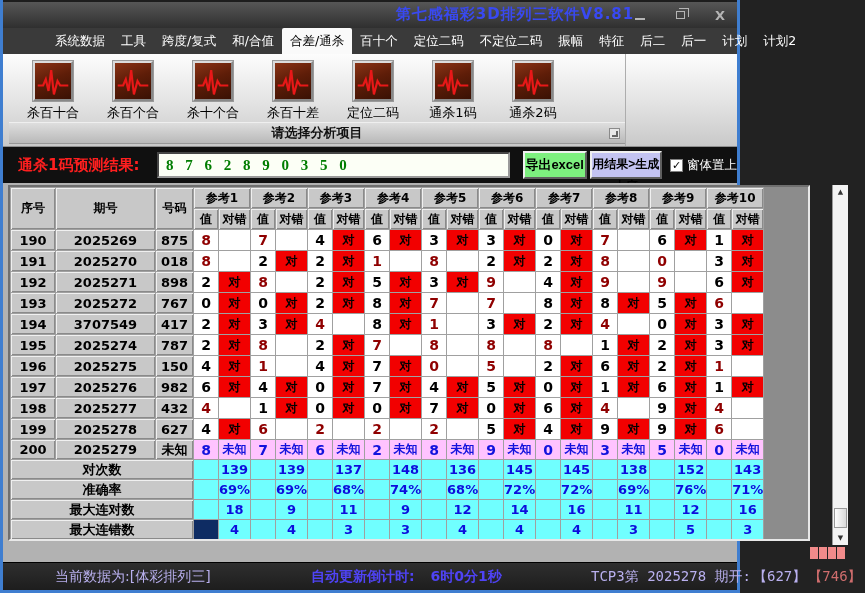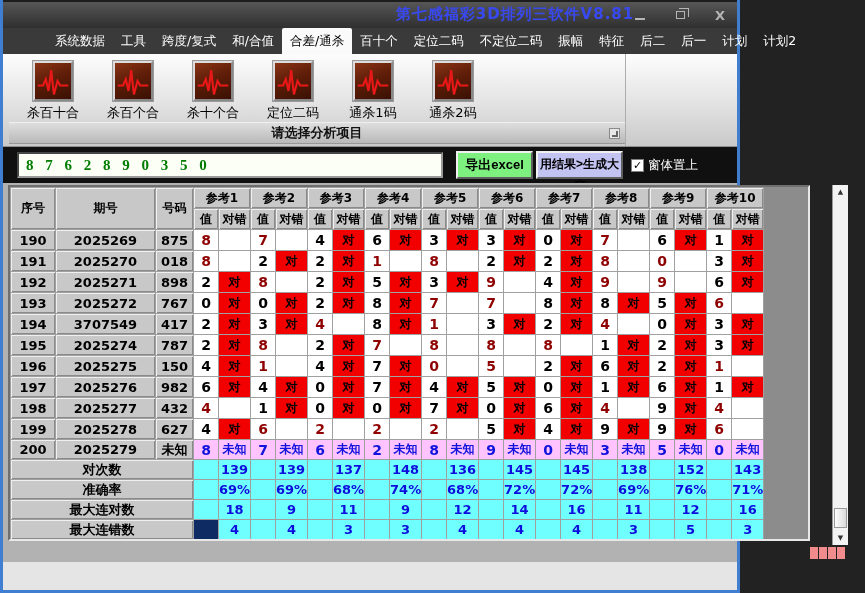--- a/index.html
+++ b/index.html
@@ -1,18 +1,18 @@
 <!DOCTYPE html>
 <html><head>
 <meta charset="utf-8">
 <style>
   * { box-sizing: border-box; margin: 0; padding: 0; }
   html,body { width:865px; height:593px; overflow:hidden; background:#222;
     font-family:"DejaVu Sans","Liberation Sans",sans-serif; }
-  .window{ position:relative; width:740px; height:593px; background:#e5e5e5;
+  .window{ position:relative; width:740px; height:593px; background:#14b8a6;
     border-left:3px solid #3f7ed0; border-right:3px solid #3f7ed0; border-bottom:3px solid #3f7ed0; }
 
   
   .titlebar{ position:relative; height:28px; background:linear-gradient(#565656,#2f2f2f);
     border-top:2px solid #1d1d1d; }
   .title{ position:absolute; left:0; right:0; top:3px; text-align:center; padding-left:290px;
     color:#3949f0; font-size:15px; font-weight:bold; letter-spacing:1px; }
   .win-controls{ position:absolute; right:6px; top:4px; display:flex; gap:18px; }
   .wc{ width:22px; height:18px; display:flex; align-items:center; justify-content:center;
     color:#b5b5b5; cursor:default; }
@@ -166,20 +166,28 @@
               </svg>
             </div>
             <div class="tool-label">杀十个合</div>
           </div>
           <div class="tool-btn">
             <div class="ecg">
               <svg width="36" height="36" viewBox="0 0 40 40">
                 <polyline points="3,25 9,25 12,18 15,31 18,8 21,35 25,20 28,25 37,25" fill="none" stroke="#e81818" stroke-width="2.4"></polyline>
               </svg>
             </div>
+            <div class="tool-label">杀百十差</div>
+          </div>
+          <div class="tool-btn">
+            <div class="ecg">
+              <svg width="36" height="36" viewBox="0 0 40 40">
+                <polyline points="3,25 9,25 12,18 15,31 18,8 21,35 25,20 28,25 37,25" fill="none" stroke="#e81818" stroke-width="2.4"></polyline>
+              </svg>
+            </div>
             <div class="tool-label">定位二码</div>
           </div>
           <div class="tool-btn">
             <div class="ecg">
               <svg width="36" height="36" viewBox="0 0 40 40">
                 <polyline points="3,25 9,25 12,18 15,31 18,8 21,35 25,20 28,25 37,25" fill="none" stroke="#e81818" stroke-width="2.4"></polyline>
               </svg>
             </div>
             <div class="tool-label">通杀1码</div>
           </div>
@@ -193,20 +201,21 @@
           </div>
         </div>
       <div class="strip">
         <span>请选择分析项目</span>
         <span class="launcher"></span>
       </div>
     </div>
   </div>
 
   <div class="resultbar">
+    <span class="result-label">通杀1码预测结果:</span>
     <div class="result-input">8 7 6 2 8 9 0 3 5 0</div>
     <button class="btn btn-export">导出excel</button>
     <button class="btn btn-generate">用结果&gt;生成大底</button>
     <label class="topmost">
       <span class="cb">✓</span>
       <span>窗体置上</span>
     </label>
   </div>
 
   <div class="main">
@@ -653,14 +662,26 @@
       <div class="arrow down">▼</div>
     </div>
     <div class="redblocks">
       <span></span>
         <span></span>
         <span></span>
         <span></span>
     </div>
   </div>
 
+  <div class="statusbar">
+    <span class="st-data">当前数据为:[体彩排列三]</span>
+    <span class="st-count">
+        <i style="font-style:normal">自动更新倒计时:</i>
+        <i style="font-style:normal">6时0分1秒</i>
+      </span>
+    <span class="st-right">
+        <i style="font-style:normal">TCP3第 2025278 期开:</i>
+        <i style="font-style:normal">【627】</i>
+        <i class="n2" style="font-style:normal">【746】</i>
+      </span>
+  </div>
 
 </div>
 
 </body></html>

